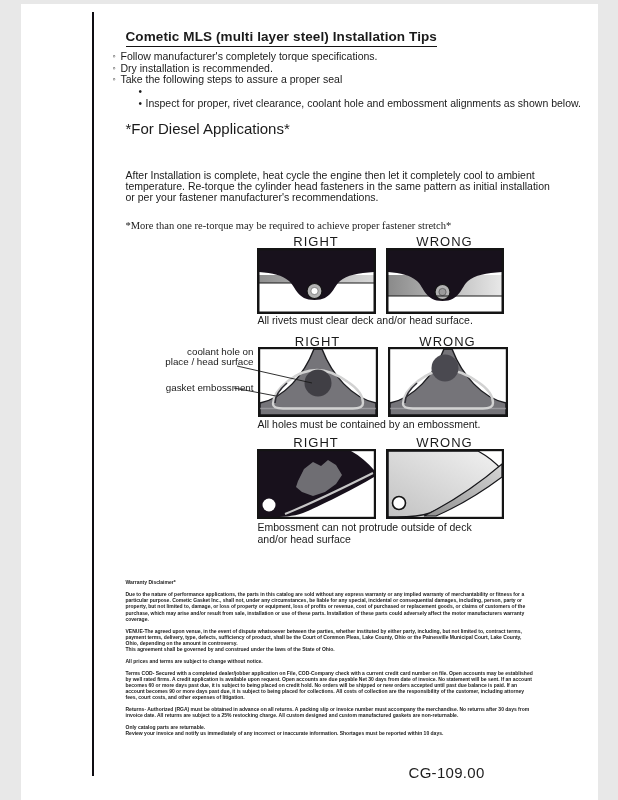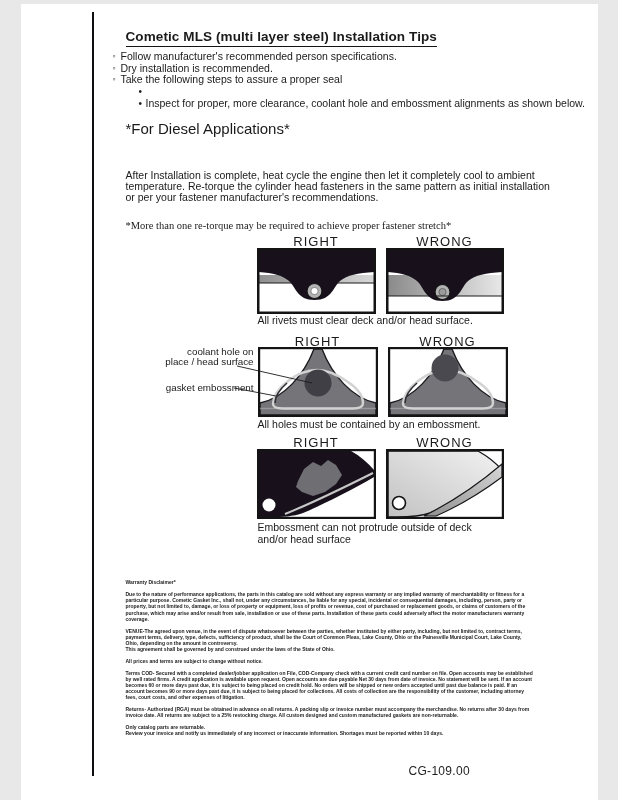--- a/index.html
+++ b/index.html
@@ -31,50 +31,50 @@
   .caption { position:absolute; font-size:10.5px; line-height:11.5px; white-space:pre-line; }
 
   .side-label { position:absolute; left:112px; width:121px; text-align:right; font-size:9.8px; line-height:10.4px; white-space:pre-line; }
   .lbl-coolant { top:343px; } .lbl-emboss { top:379px; }
   .leader-svg { position:absolute; left:210px; top:353px; width:92px; height:44px; }
 
   .disclaimer { position:absolute; left:105px; top:575px; width:410px; font-size:5px; font-weight:bold; line-height:6.15px; color:#222; }
   .disclaimer .head { margin-bottom:6px; }
   .disclaimer .dpara { margin-bottom:5.6px; white-space:pre-line; }
 
-  .footer-code { position:absolute; left:388px; top:760px; font-size:12px; letter-spacing:0.3px; color:#1e1e1e; }
+  .footer-code { position:absolute; left:388px; top:760px; font-size:15px; letter-spacing:0.3px; color:#1e1e1e; }
 </style>
 </head>
 <body>
 
 <div class="page">
 
   <div class="edge-line"></div>
 
   <div class="title">Cometic MLS (multi layer steel) Installation Tips</div>
 
   <div class="bullets">
     <div class="b-row">
       <span class="glyph">◦</span>
-      <span>Follow manufacturer's recommended person specifications.</span>
+      <span>Follow manufacturer's completely torque specifications.</span>
     </div>
     <div class="b-row">
       <span class="glyph">◦</span>
       <span>Dry installation is recommended.</span>
     </div>
     <div class="b-row">
       <span class="glyph">◦</span>
       <span>Take the following steps to assure a proper seal</span>
     </div>
     <div class="b-row sub">
       <span class="glyph">•</span>
     </div>
     <div class="b-row sub">
       <span class="glyph">•</span>
-      <span>Inspect for proper, more clearance, coolant hole and embossment alignments as shown below.</span>
+      <span>Inspect for proper, rivet clearance, coolant hole and embossment alignments as shown below.</span>
     </div>
   </div>
 
   <div class="diesel-heading">*For Diesel Applications*</div>
   <div class="para p2">After Installation is complete, heat cycle the engine then let it completely cool to ambient temperature. Re-torque the cylinder head fasteners in the same pattern as initial installation or per your fastener manufacturer's recommendations.</div>
   <div class="para note">*More than one re-torque may be required to achieve proper fastener stretch*</div>
 
   <div class="dg-label" style="left:236px; top:230px; width:119px;">RIGHT</div>
   <div class="dg-label" style="left:365px; top:230px; width:118px;">WRONG</div>
 

